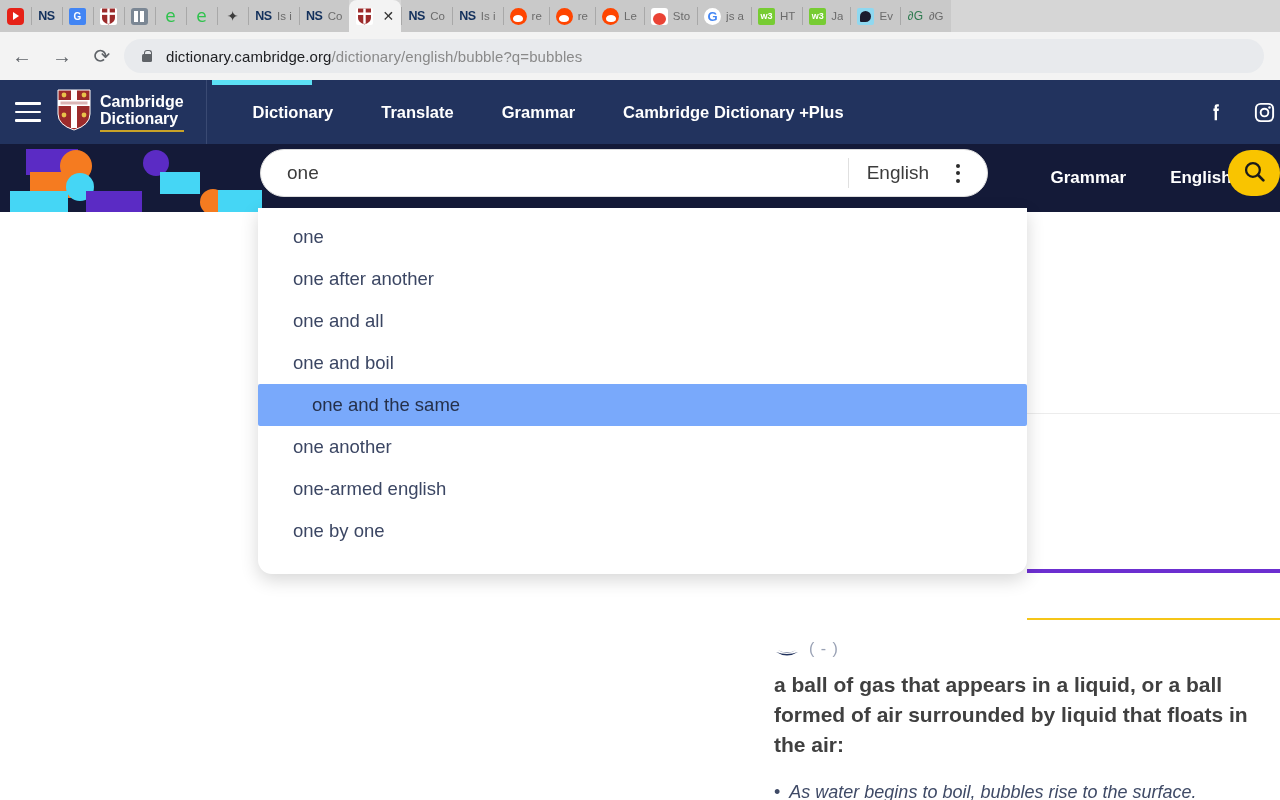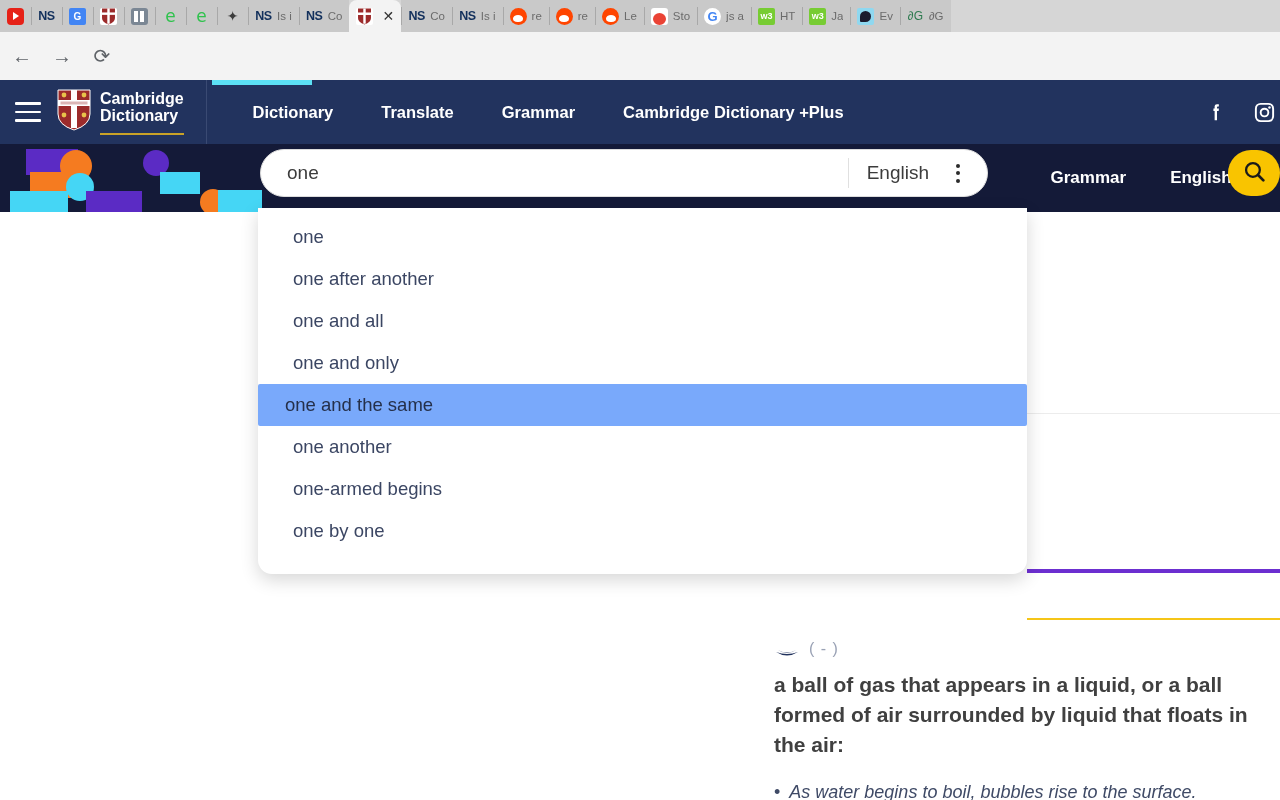--- a/index.html
+++ b/index.html
@@ -64,21 +64,21 @@
   #url-text .host { color:#202124; }
 
   
   #site { position:absolute; left:0; top:80px; width:1280px; height:720px; background:#fff; overflow:hidden; }
 
   #site-header { position:relative; width:1280px; height:64px; background:#22335e; display:flex; align-items:center; }
   #active-tab-marker { position:absolute; left:212px; top:0; width:100px; height:5px; background:#5ce1f5; }
   #hamburger { width:26px; height:20px; margin-left:15px; margin-right:16px; display:flex; flex-direction:column; justify-content:space-between; }
   #hamburger span { display:block; height:2.6px; background:#fff; border-radius:1px; }
   #brand { display:flex; align-items:center; gap:9px; padding-right:22px; height:64px; border-right:1px solid #3a4a73; }
-  #brand-text { color:#fff; font-size:16px; line-height:17px; font-weight:600; padding-bottom:9px; border-bottom:2px solid #c9a227; }
+  #brand-text { color:#fff; font-size:16px; line-height:17px; font-weight:600; padding-bottom:3px; border-bottom:2px solid #c9a227; }
   .main-nav { display:flex; align-items:center; gap:0; margin-left:22px; }
   .main-nav a { color:#fff; font-weight:bold; font-size:16.5px; text-decoration:none; padding:0 24px; white-space:nowrap; }
   #social { position:absolute; right:0; top:0; height:64px; display:flex; align-items:center; gap:26px; padding-right:4px; }
   .social-icon { color:#fff; display:flex; align-items:center; justify-content:center; }
 
   #search-band { position:relative; width:1280px; height:68px; background:#141a38; }
   #deco { position:absolute; left:0; top:0; width:262px; height:68px; overflow:hidden; }
   .sq { position:absolute; }
   #sub-nav { position:absolute; right:0; top:0; height:68px; display:flex; align-items:center; }
   #sub-nav a { color:#fff; font-weight:bold; font-size:17px; text-decoration:none; padding:0 22px; white-space:nowrap; }
@@ -104,21 +104,21 @@
     position:absolute; left:258px; top:128px; width:769px;
     background:#fff; border-radius:0 0 14px 14px;
     box-shadow:0 6px 18px rgba(0,0,0,0.16); padding:8px 0 22px 0;
     z-index:40;
   }
   .sugg {
     height:42px; display:flex; align-items:center;
     padding-left:27px; font-size:18.5px; color:#3b4663;
     margin:0 8px 0 8px; border-radius:2px;
   }
-  .sugg.selected { background:#79a9fb; color:#25304a; margin:0; padding-left:27px; }
+  .sugg.selected { background:#79a9fb; color:#25304a; margin:0; padding-left:54px; }
 
   
   #page-body { position:absolute; left:0; top:132px; width:1280px; height:588px; background:#fff; }
   #hr-gray { position:absolute; left:1027px; top:201px; width:253px; height:1px; background:#ececec; }
   #hr-purple { position:absolute; left:1027px; top:357px; width:253px; height:4px; background:#6c2fd0; }
   #hr-yellow { position:absolute; left:1027px; top:406px; width:253px; height:1.5px; background:#f5c518; }
 
   #entry { position:absolute; left:774px; top:426px; width:506px; }
   #pron-row { display:flex; align-items:center; gap:9px; margin-bottom:10px; height:22px; }
   #speaker-icon { width:26px; height:20px; position:relative; }
@@ -231,20 +231,26 @@
         <span>←</span>
       </div>
     <div class="nav-btn">
         <span>→</span>
       </div>
     <div class="nav-btn">
         <span>⟳</span>
       </div>
   </div>
 
+  <div id="omnibox">
+    <span id="lock-icon"></span>
+    <span id="url-text">
+      <span class="host">dictionary.cambridge.org</span><span class="path">/dictionary/english/bubble?q=bubbles</span>
+    </span>
+  </div>
 </div>
 
 <div id="site">
 
   <div id="site-header">
     <div id="active-tab-marker"></div>
 
     <div id="hamburger">
       <span></span>
         <span></span>
@@ -364,29 +370,29 @@
       <div class="sugg">
         <span>one</span>
       </div>
       <div class="sugg">
         <span>one after another</span>
       </div>
       <div class="sugg">
         <span>one and all</span>
       </div>
       <div class="sugg">
-        <span>one and only</span>
+        <span>one and boil</span>
       </div>
       <div class="sugg selected">
         <span>one and the same</span>
       </div>
       <div class="sugg">
         <span>one another</span>
       </div>
       <div class="sugg">
-        <span>one-armed begins</span>
+        <span>one-armed english</span>
       </div>
       <div class="sugg">
         <span>one by one</span>
       </div>
     </div>
 
 </div>
 
 </body></html>

